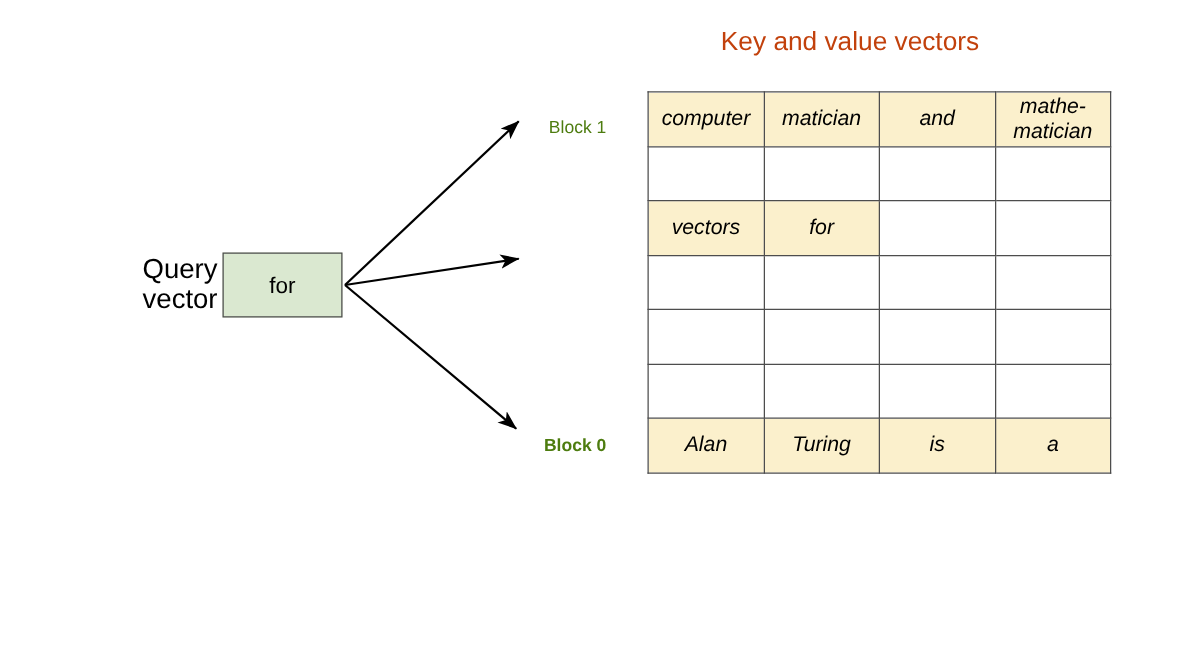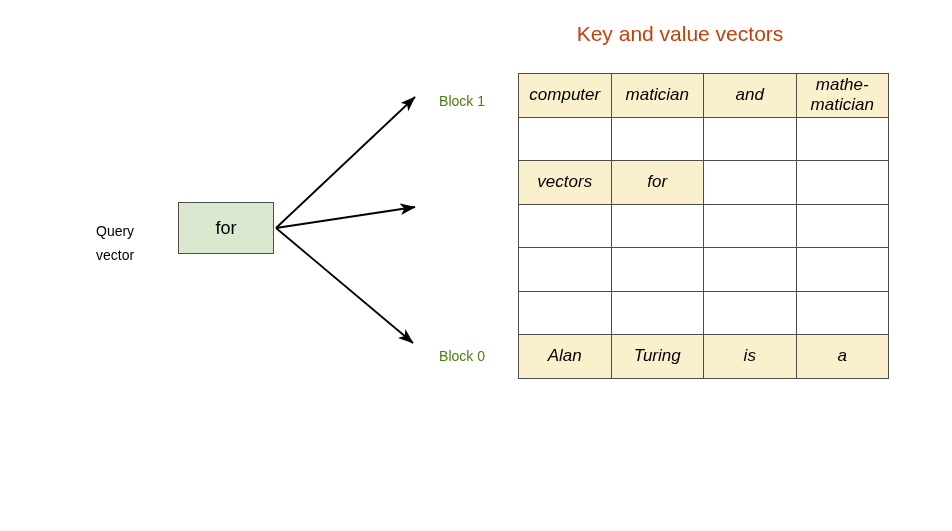--- a/index.html
+++ b/index.html
@@ -35,25 +35,24 @@
     color: #c2410c;
     white-space: nowrap;
   }
 
   
   .query-label {
     position: absolute;
     left: 96px;
     top: 203px;
     width: 78px;
-    text-align: left;
-    font-size: 14px;
+    text-align: right;
+    font-size: 22px;
     line-height: 24px;
     color: #000000;
-    margin-top: 16px;
   }
   .query-box {
     position: absolute;
     left: 178px;
     top: 202px;
     width: 96px;
     height: 52px;
     box-sizing: border-box;
     background: #dae8d0;
     border: 1.6px solid #4d4d4d;
@@ -78,21 +77,21 @@
   .block-label {
     position: absolute;
     font-size: 14px;
     line-height: 22px;
     color: #4d7c0f;
     text-align: right;
     white-space: nowrap;
   }
   .block-label.b1 { left: 343px; top: 90px;  width: 142px; }
   .block-label.b2 { left: 343px; top: 192px; width: 142px; }
-  .block-label.b0 { left: 343px; top: 345px; width: 142px; }
+  .block-label.b0 { left: 343px; top: 345px; width: 142px; font-weight: bold; }
 
   
   .kv-table {
     position: absolute;
     left: 518px;
     top: 73px;
     border-collapse: collapse;
     table-layout: fixed;
     font-style: italic;
   }

